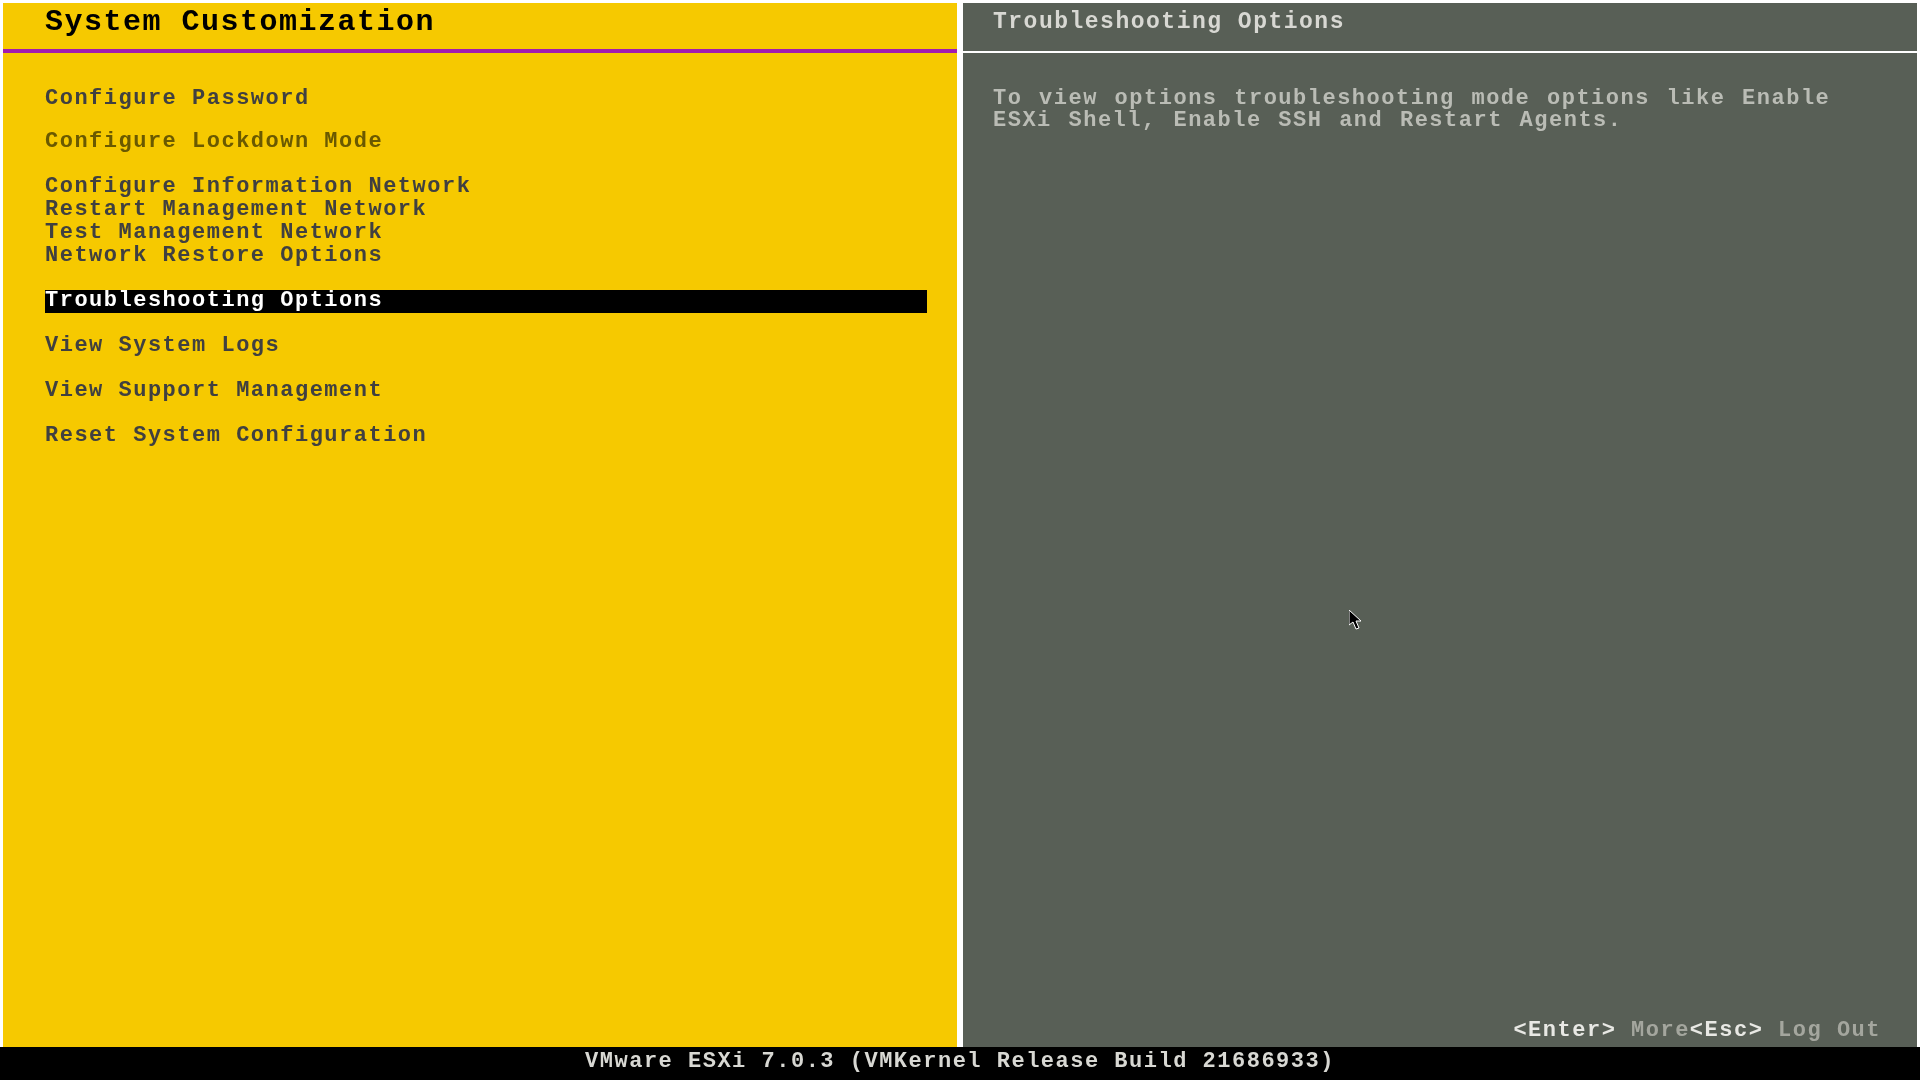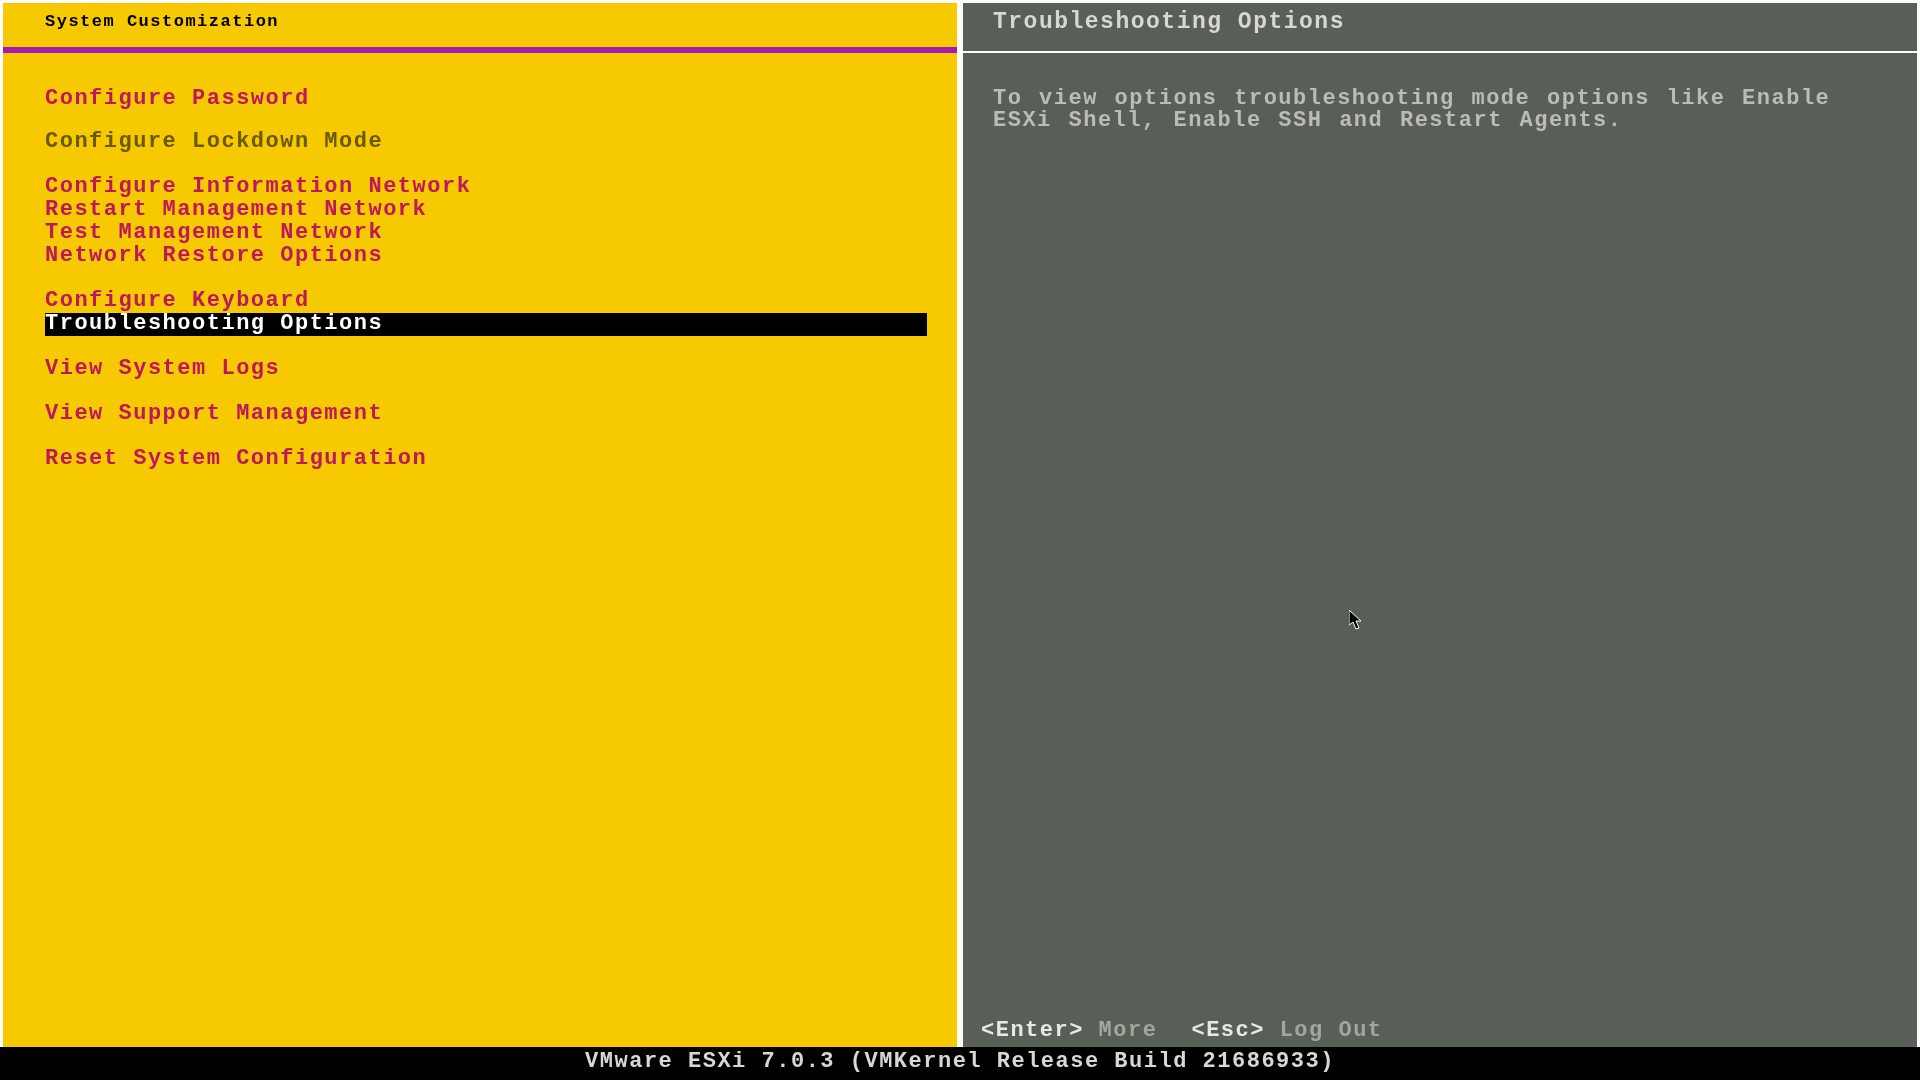--- a/index.html
+++ b/index.html
@@ -1,29 +1,29 @@
 <!DOCTYPE html>
 <html><head>
 <meta charset="utf-8">
 <style>
   html,body{margin:0;padding:0;width:1920px;height:1080px;background:#000;overflow:hidden;}
   *{box-sizing:border-box;font-family:"Courier New",monospace;font-weight:bold;font-size:22px;line-height:22px;letter-spacing:1.5px;}
   .screen{position:relative;width:1920px;height:1080px;background:#000;}
   .panels{display:flex;width:1920px;height:1051px;}
   .left{width:50%;height:100%;background:#f6c900;border:3px solid #fff;position:relative;}
   .right{width:50%;height:100%;background:#585f56;border:3px solid #fff;position:relative;}
-  .left-title{color:#000;padding:8px 0 0 42px;height:50px;border-bottom:6px solid #a21caf;font-size:17px;}
+  .left-title{color:#000;padding:8px 0 0 42px;height:50px;border-bottom:4px solid #a21caf;font-size:30px;}
   .right-title{color:#d8d8d3;padding:8px 0 0 30px;height:50px;border-bottom:2px solid #fff;font-size:23px;}
   .menu{padding-top:35px;}
   .grp{margin-bottom:22px;}
-  .item{color:#be185d;padding:0 0 0 42px;height:23px;cursor:default;}
+  .item{color:#404040;padding:0 0 0 42px;height:23px;cursor:default;}
   .item.dim{color:#6a5900;margin-top:20px;}
   .item.sel{background:#000;color:#fff;margin-left:42px;padding-left:0;margin-right:30px;}
   .desc{color:#babcb5;padding:35px 50px 0 30px;white-space:normal;word-spacing:2px;}
-  .footer{position:absolute;bottom:6px;left:0;right:8px;display:flex;justify-content:flex-start;padding:0 28px 0 18px;gap:34px;}
+  .footer{position:absolute;bottom:6px;left:0;right:8px;display:flex;justify-content:flex-end;padding:0 28px 0 18px;}
   .ftxt{white-space:pre;}
   .fk{color:#e8e8e4;}
   .fv{color:#a4a69e;}
   .statusbar{position:absolute;left:0;right:0;bottom:4px;height:29px;background:#000;color:#d8d8d3;text-align:center;display:flex;align-items:center;justify-content:center;font-size:22px;}
   .cursor{position:absolute;left:1349px;top:610px;width:14px;height:20px;pointer-events:none;}
   .cursor svg{width:14px;height:20px;display:block;}
 </style>
 </head>
 <body>
 
@@ -37,21 +37,20 @@
             <div class="item">Configure Password</div>
             <div class="item dim">Configure Lockdown Mode</div>
           </div>
           <div class="grp">
             <div class="item">Configure Information Network</div>
             <div class="item">Restart Management Network</div>
             <div class="item">Test Management Network</div>
             <div class="item">Network Restore Options</div>
           </div>
           <div class="grp">
-            <div class="item">Configure Keyboard</div>
             <div class="item sel">Troubleshooting Options</div>
           </div>
           <div class="grp">
             <div class="item">View System Logs</div>
           </div>
           <div class="grp">
             <div class="item">View Support Management</div>
           </div>
           <div class="grp">
             <div class="item">Reset System Configuration</div>

